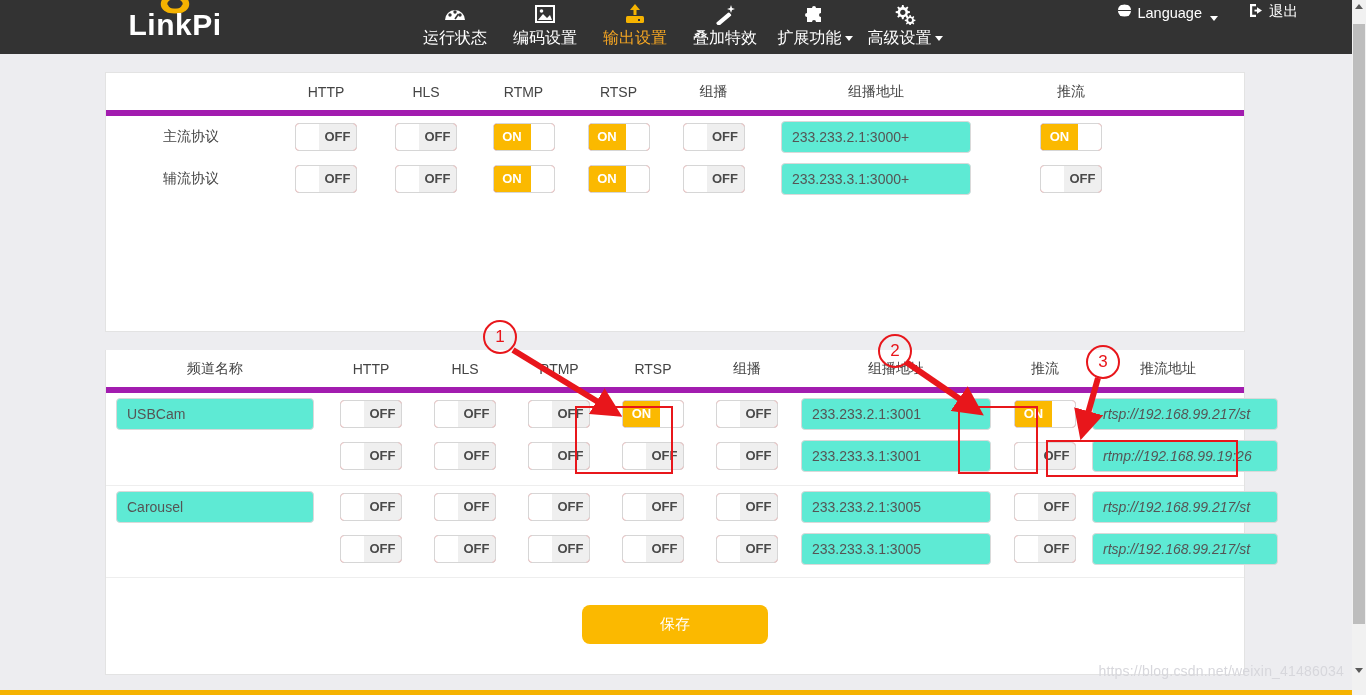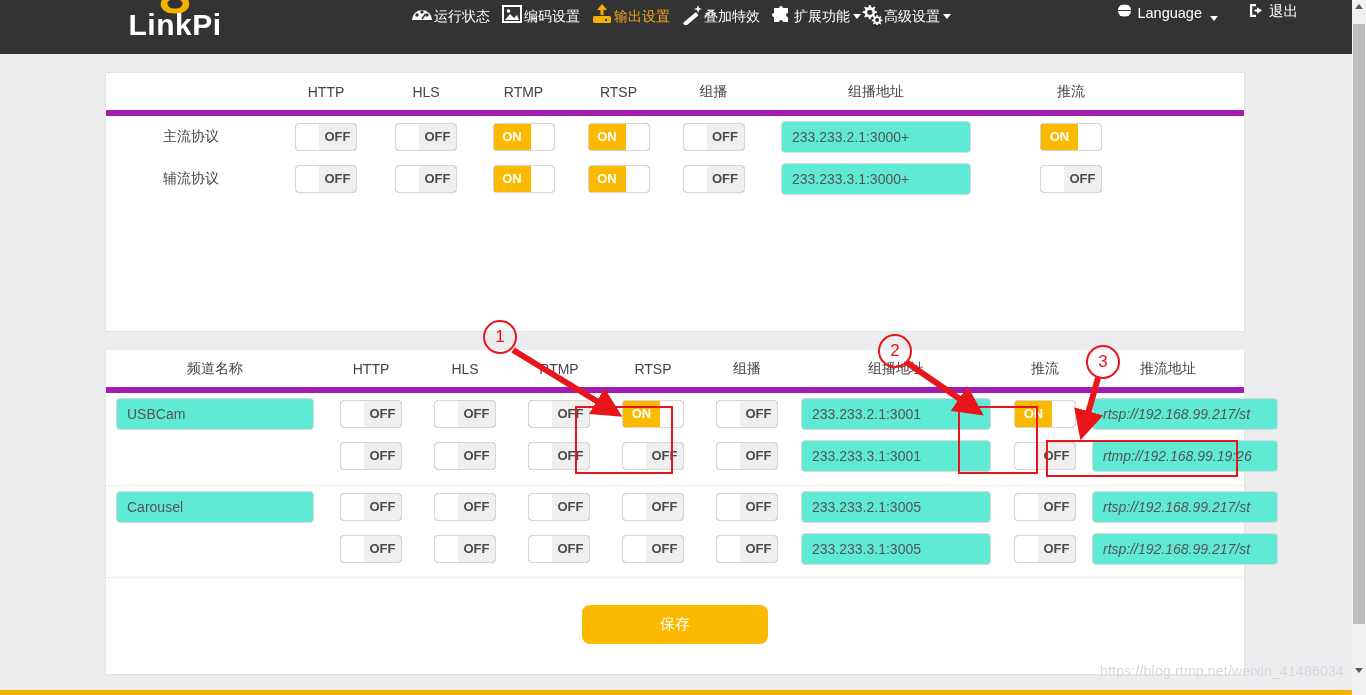--- a/index.html
+++ b/index.html
@@ -28,22 +28,22 @@
     color:#ffffff; font-size:30px; font-weight:bold; letter-spacing:0.5px;
     line-height:30px; margin-top:-2px;
   }
 
   .nav-items {
     position:absolute; left:410px; top:0;
     display:flex; align-items:flex-start; height:54px;
   }
   .nav-item {
     width:90px; padding-top:1px;
-    display:flex; flex-direction:row; align-items:center;
-    color:#ffffff; font-size:14px; cursor:pointer;
+    display:flex; flex-direction:column; align-items:center;
+    color:#ffffff; font-size:16px; cursor:pointer;
     text-decoration:none;
   }
   .nav-item .ico { height:26px; display:flex; align-items:center; justify-content:center; }
   .nav-item .lbl { margin-top:3px; line-height:16px; white-space:nowrap; }
   .nav-item.active .lbl { color:#f5a623; }
 
   .nav-right {
     position:absolute; right:54px; top:2px;
     display:flex; align-items:center; gap:30px;
     color:#ffffff; font-size:14.5px;
@@ -531,13 +531,13 @@
 <div class="hl" style="left:575px;top:406px;width:98px;height:68px"></div>
 <div class="hl" style="left:958px;top:406px;width:80px;height:68px"></div>
 <div class="hl" style="left:1046px;top:440px;width:192px;height:37px"></div>
 
 <div class="scrollbar">
   <div class="scroll-arrow-up"></div>
   <div class="scroll-thumb"></div>
   <div class="scroll-arrow-dn"></div>
 </div>
 <div class="bottom-accent"></div>
-<div class="watermark">https://blog.rtmp.net/weixin_41486034</div>
+<div class="watermark">https://blog.csdn.net/weixin_41486034</div>
 
 </body></html>

